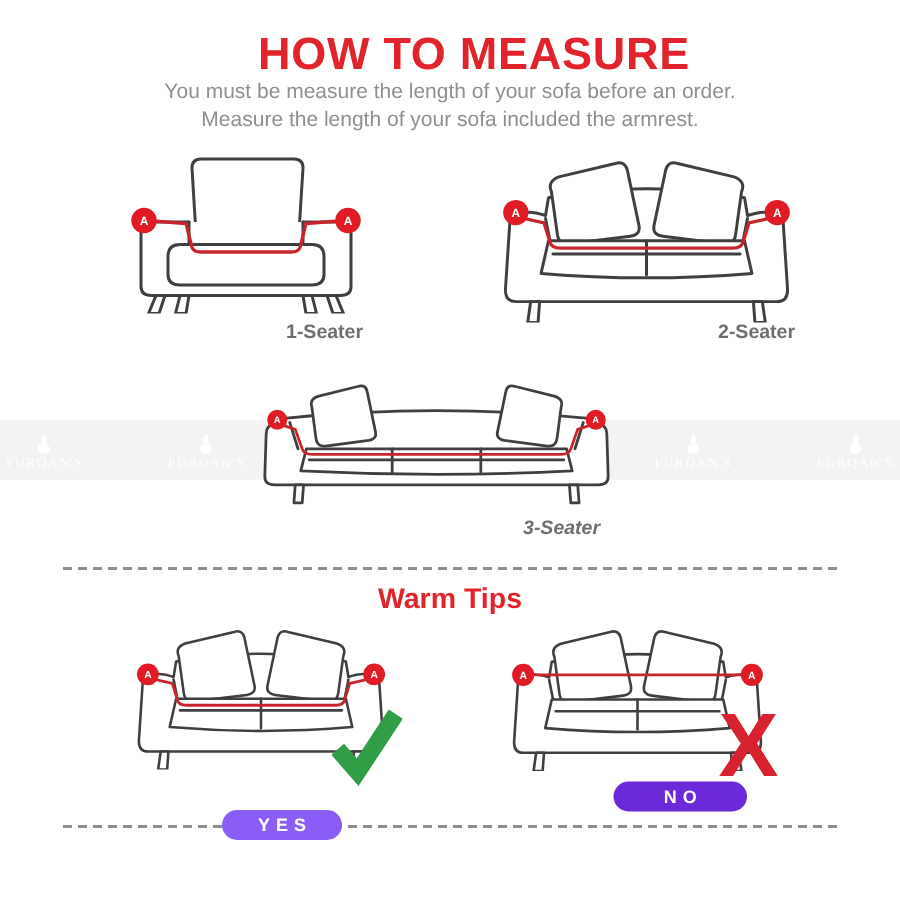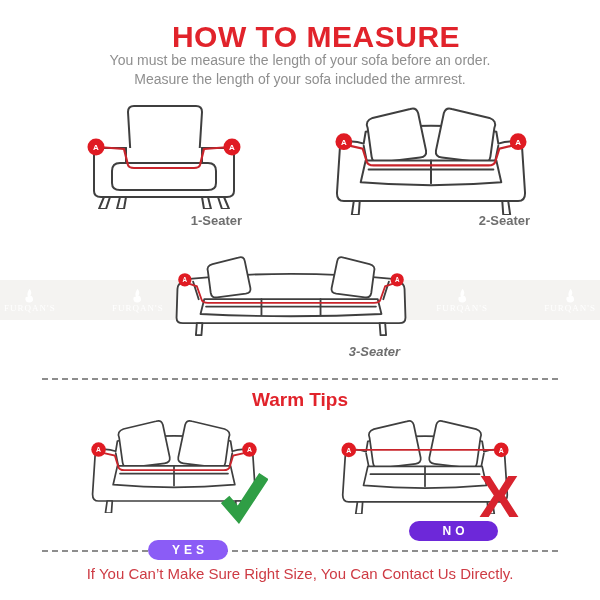--- a/index.html
+++ b/index.html
@@ -214,15 +214,14 @@
       <path d="M13,38 L187,38" fill="none" stroke="#c9242b" stroke-width="2.2" stroke-linecap="round"></path>
       <use href="#marker" x="12" y="38"></use>
       <use href="#marker" x="188" y="38"></use>
     </svg>
   </figure>
   <p class="xmark">X</p>
   <div class="pill pill-no">NO</div>
 
   <div class="divider d2"></div>
 
-  <p class="footer-note">If You Can’t Make Sure Right Size, You Can Contact Us Directly.</p>
 
 </div>
 
 </body></html>

